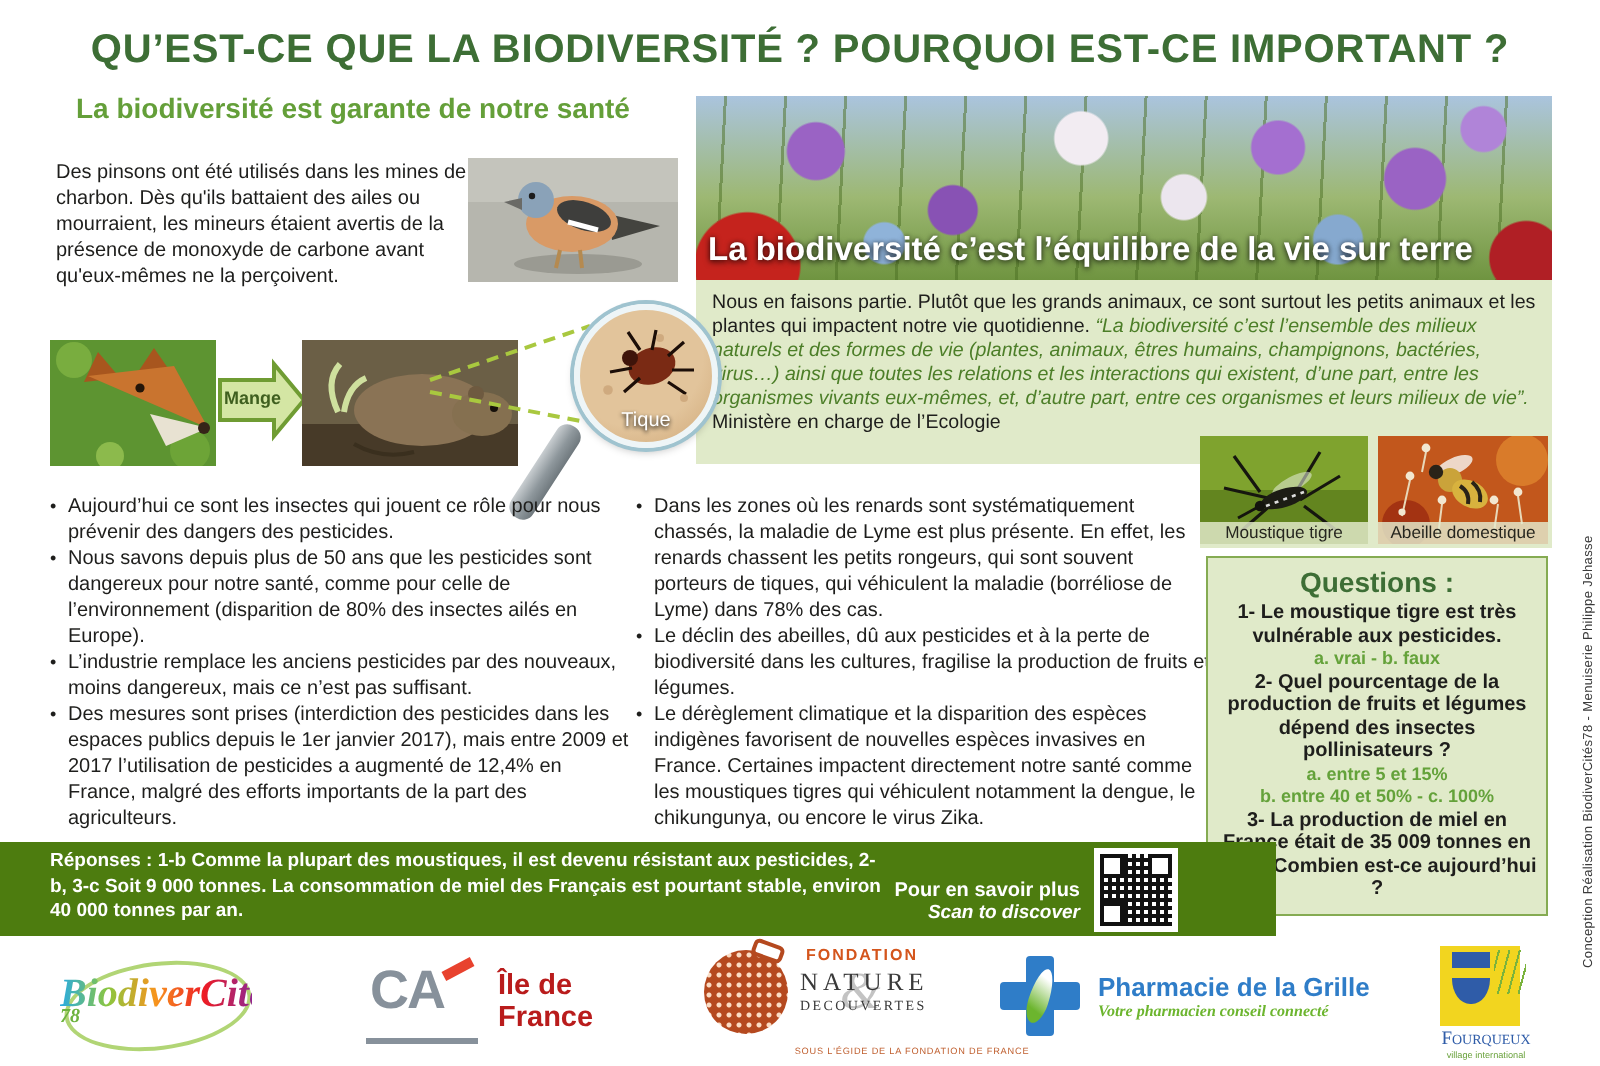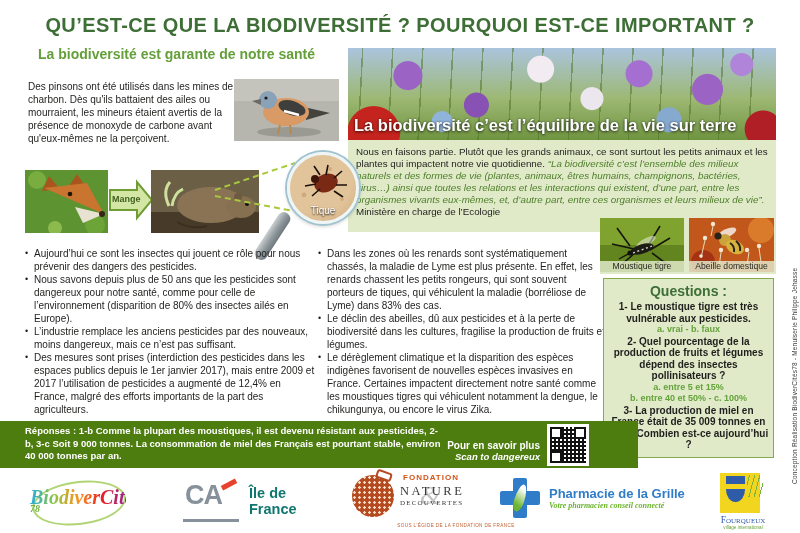--- a/index.html
+++ b/index.html
@@ -107,21 +107,21 @@
       font-family:"Liberation Serif",serif;font-style:italic;font-weight:bold;font-size:20px;
       background:linear-gradient(90deg,#29abe2,#8cc63f,#f7941d,#ed1c24,#93278f);
       -webkit-background-clip:text;background-clip:text;color:transparent;}
   .bio-num{position:absolute;left:0;top:26px;width:96px;text-align:left;
       font-family:"Liberation Serif",serif;font-style:italic;font-weight:bold;font-size:10px;color:#6db33f;}
   .logo-ca{left:183px;top:480px;display:flex;align-items:center;gap:10px;}
   .ca-glyph{position:relative;width:56px;height:42px;}
   .ca-text{position:absolute;left:2px;top:0;font-size:27px;font-weight:bold;color:#87919b;letter-spacing:-1px;}
   .ca-red{position:absolute;right:2px;top:2px;width:16px;height:5px;background:#e8422e;transform:rotate(-28deg);}
   .ca-bar{position:absolute;left:0;bottom:0;width:56px;height:3.5px;background:#87919b;}
-  .ca-region{font-size:14.5px;font-weight:bold;color:#0f766e;line-height:16px;}
+  .ca-region{font-size:14.5px;font-weight:bold;color:#b91c1c;line-height:16px;}
   .logo-fond{left:352px;top:471px;width:110px;height:58px;}
   .globe{position:absolute;left:0;top:4px;width:42px;height:42px;border-radius:50%;background:#b5491f;
       background-image:radial-gradient(circle,rgba(255,228,205,.95) 1px,transparent 1.5px);
       background-size:5px 5px;}
   .globe::before{content:"";position:absolute;left:24px;top:-4px;width:12px;height:5px;
       border:2px solid #b5491f;border-radius:3px;background:#fff;transform:rotate(20deg);}
   .fond-col{position:absolute;left:48px;top:2px;width:62px;text-align:center;}
   .fond-1{font-size:8px;font-weight:bold;letter-spacing:1px;color:#d4551c;}
   .fond-amp{position:absolute;left:20px;top:8px;font-family:"Liberation Serif",serif;font-style:italic;
       font-size:26px;color:#c3c3c3;z-index:0;}
@@ -246,21 +246,21 @@
     <div class="loupe-label">Tique</div>
   </div>
 
   <ul class="abs blist col-left">
     <li>Aujourd’hui ce sont les insectes qui jouent ce rôle pour nous prévenir des dangers des pesticides.</li>
     <li>Nous savons depuis plus de 50 ans que les pesticides sont dangereux pour notre santé, comme pour celle de l’environnement (disparition de 80% des insectes ailés en Europe).</li>
     <li>L’industrie remplace les anciens pesticides par des nouveaux, moins dangereux, mais ce n’est pas suffisant.</li>
     <li>Des mesures sont prises (interdiction des pesticides dans les espaces publics depuis le 1er janvier 2017), mais entre 2009 et 2017 l’utilisation de pesticides a augmenté de 12,4% en France, malgré des efforts importants de la part des agriculteurs.</li>
   </ul>
   <ul class="abs blist col-mid">
-    <li>Dans les zones où les renards sont systématiquement chassés, la maladie de Lyme est plus présente. En effet, les renards chassent les petits rongeurs, qui sont souvent porteurs de tiques, qui véhiculent la maladie (borréliose de Lyme) dans 83% des cas.</li>
+    <li>Dans les zones où les renards sont systématiquement chassés, la maladie de Lyme est plus présente. En effet, les renards chassent les petits rongeurs, qui sont souvent porteurs de tiques, qui véhiculent la maladie (borréliose de Lyme) dans 78% des cas.</li>
     <li>Le déclin des abeilles, dû aux pesticides et à la perte de biodiversité dans les cultures, fragilise la production de fruits et légumes.</li>
     <li>Le dérèglement climatique et la disparition des espèces indigènes favorisent de nouvelles espèces invasives en France. Certaines impactent directement notre santé comme les moustiques tigres qui véhiculent notamment la dengue, le chikungunya, ou encore le virus Zika.</li>
   </ul>
 
   <div class="abs insects">
     <div class="insect" style="width:84px">
       <svg viewBox="0 0 84 54" preserveAspectRatio="none">
         <rect width="84" height="54" fill="#7fa32e"></rect>
           <rect y="27" width="84" height="27" fill="#63851f"></rect>
         <g stroke="#16160f" stroke-width="1.6" fill="none">
@@ -307,21 +307,21 @@
     <div class="q">2- Quel pourcentage de la production de fruits et légumes dépend des insectes pollinisateurs ?</div>
     <div class="ans">a. entre 5 et 15%</div>
     <div class="ans">b. entre 40 et 50% - c. 100%</div>
     <div class="q">3- La production de miel en France était de 35 009 tonnes en 1990. Combien est-ce aujourd’hui ?</div>
   </div>
 
   <div class="abs graybar">
     <div class="answers-text">Réponses : 1-b Comme la plupart des moustiques, il est devenu résistant aux pesticides, 2-b, 3-c Soit 9 000 tonnes. La consommation de miel des Français est pourtant stable, environ 40 000 tonnes par an.</div>
     <div class="more">
       <div class="l1">Pour en savoir plus</div>
-      <div class="l2">Scan to dangereux</div>
+      <div class="l2">Scan to discover</div>
     </div>
     <div class="qr">
       <div class="qr-inner">
           <div class="qr-dot"></div>
         </div>
     </div>
   </div>
 
   <div class="abs logo-bio">
     <div class="bio-ellipse"></div>

